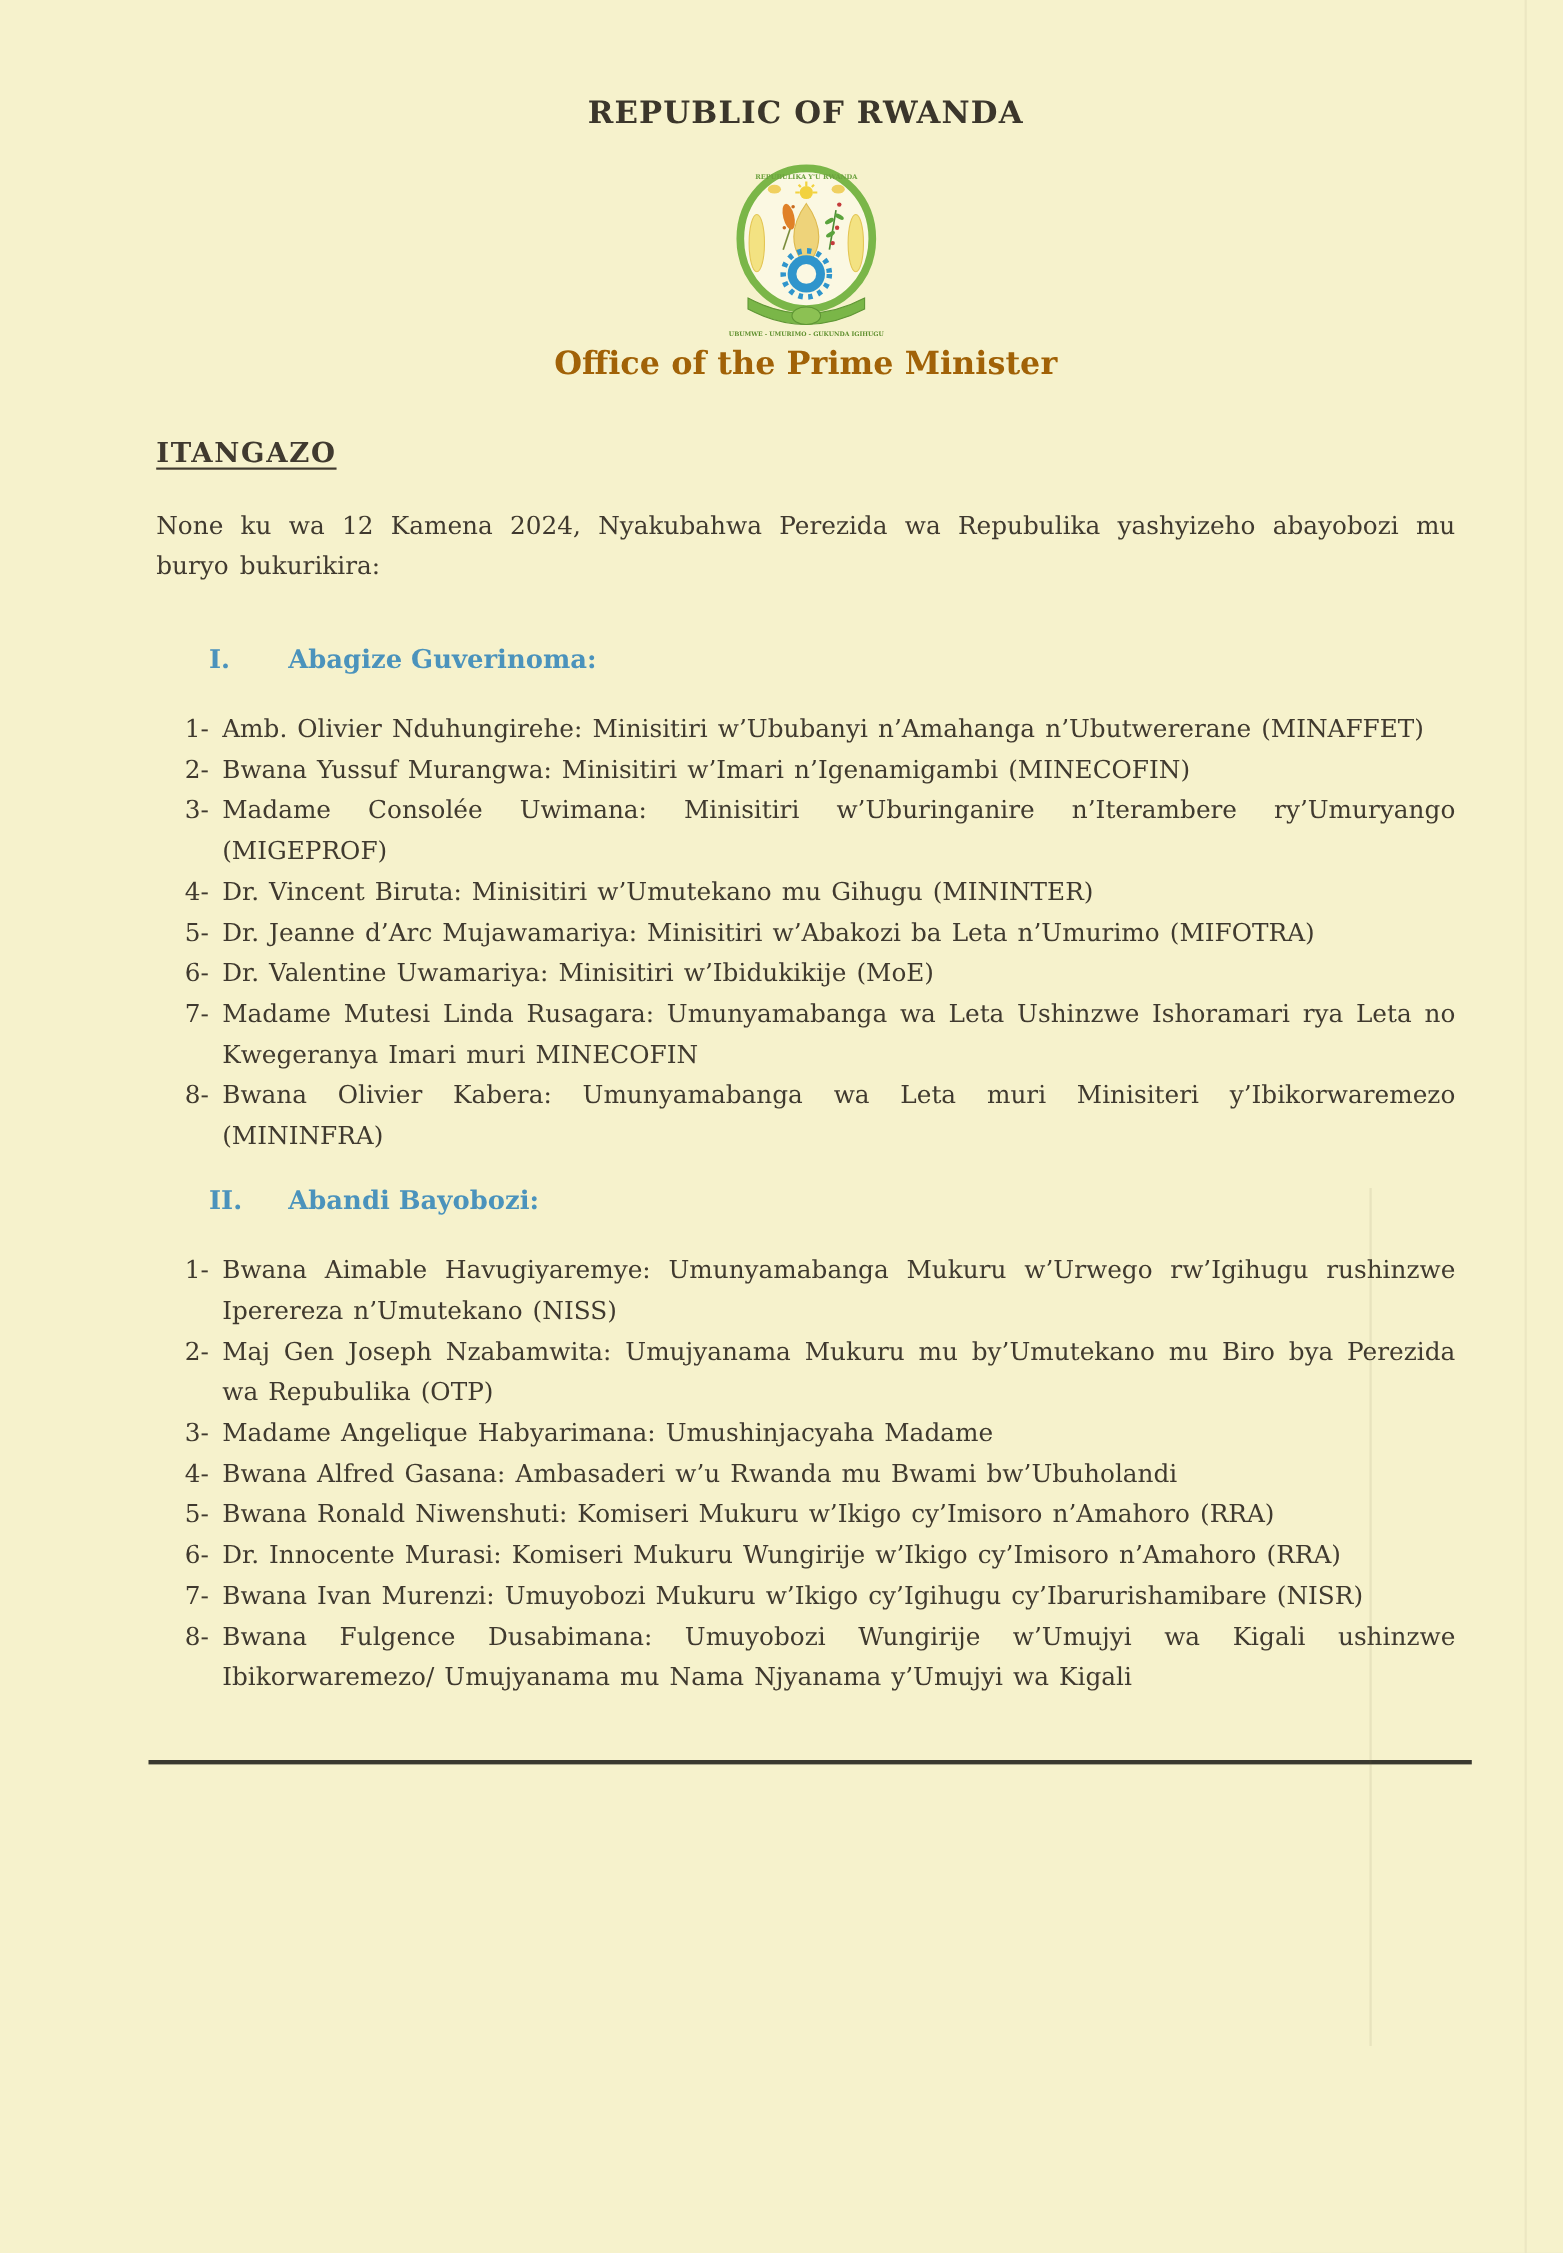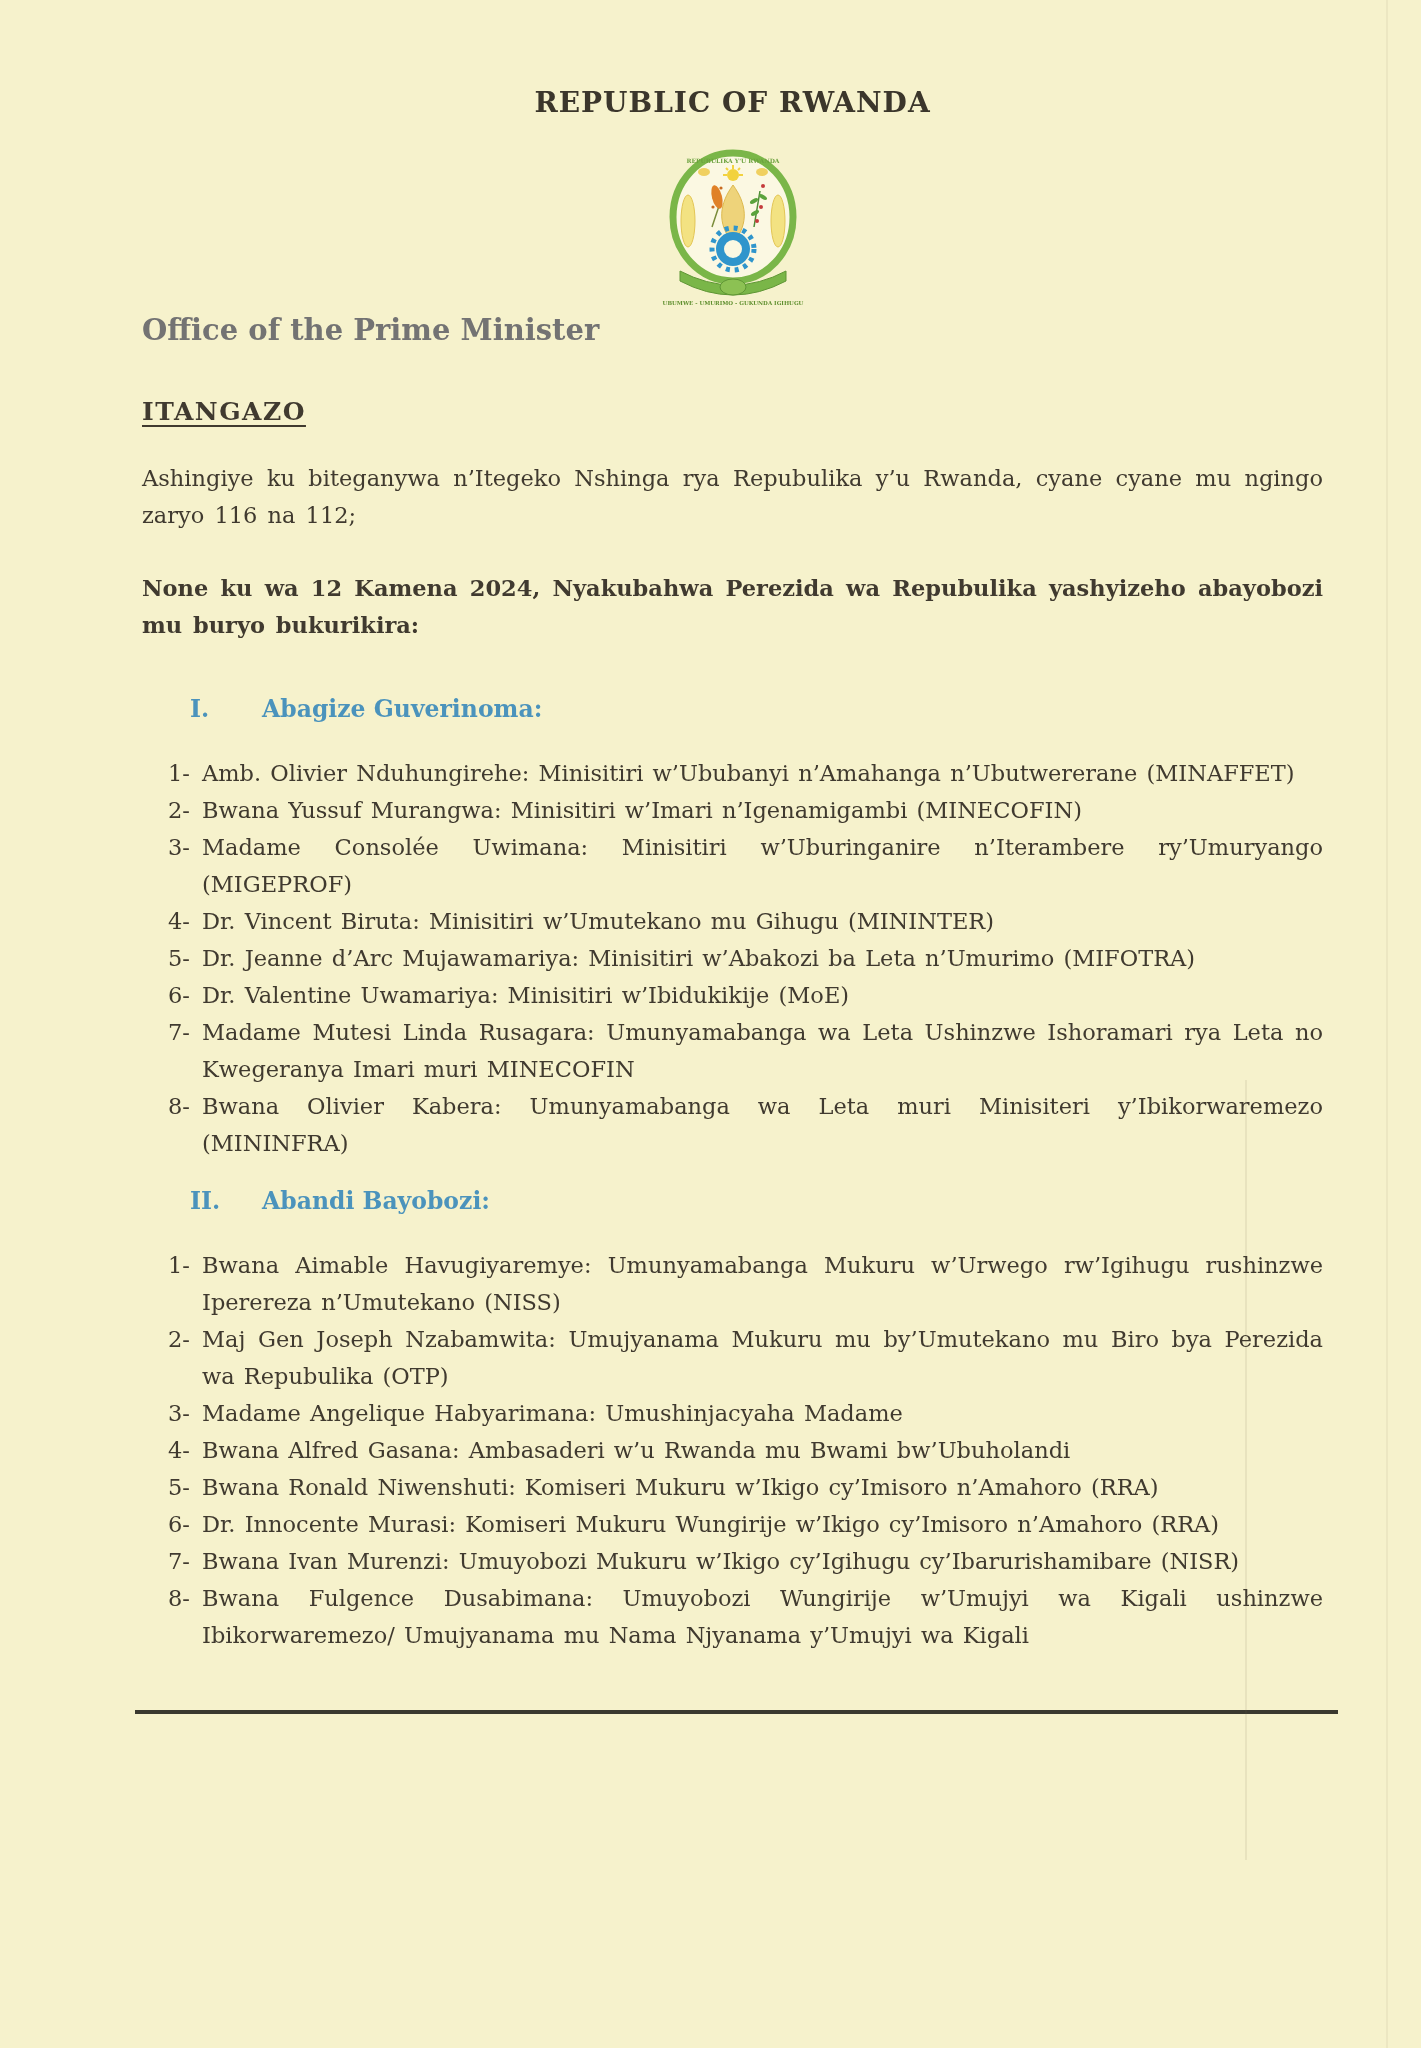--- a/index.html
+++ b/index.html
@@ -5,21 +5,21 @@
   * { margin:0; padding:0; box-sizing:border-box; }
   html,body { background:#e9e6c8; }
   body { width:1421px; height:2048px; position:relative; overflow:hidden;
          font-family:"DejaVu Serif","Liberation Serif",serif; }
   .page { position:absolute; inset:0; background:#f6f2cc; color:#403a2f;padding-left:40px; }
   .content { padding:86px 98px 0 102px; }
 
   .republic-title { text-align:center; font-weight:bold; font-size:28px;
                     letter-spacing:1px; color:#3b362b; }
   .emblem-wrap { text-align:center; margin:10px 0 2px 0; }
-  .office-title { text-align:left; font-weight:bold; font-size:29px; color:#737373; }
+  .office-title { text-align:center; font-weight:bold; font-size:29px; color:#a16207; }
 
   .doc-title { font-weight:bold; font-size:25px; letter-spacing:1.5px;
                margin-top:50px; text-decoration:underline; text-underline-offset:5px;
                text-decoration-thickness:2px; }
 
   .para { font-size:22.5px; line-height:37px; text-align:justify;
           word-spacing:3px; margin-top:34px; }
   .para + .para { margin-top:36px;font-weight:bold; }
 
   .sec-heading { display:flex; margin-top:50px; color:#4b93bc; font-weight:bold;
@@ -91,21 +91,20 @@
           <ellipse cx="79" cy="158" rx="13" ry="8" fill="#8cc153" stroke="#5f9635"></ellipse>
         </g>
         <text x="79" y="176" font-size="5.5" fill="#5f8f2e" text-anchor="middle" font-weight="bold">UBUMWE - UMURIMO - GUKUNDA IGIHUGU</text>
       </svg>
     </div>
 
     <div class="office-title">Office of the Prime Minister</div>
 
     <div class="doc-title">ITANGAZO</div>
 
-    <p class="para">Ashingiye ku biteganywa n’Itegeko Nshinga rya Repubulika y’u Rwanda, cyane cyane mu ngingo zaryo 116 na 112;</p>
     <p class="para">None ku wa 12 Kamena 2024, Nyakubahwa Perezida wa Repubulika yashyizeho abayobozi mu buryo bukurikira:</p>
 
     <div class="sec-heading">
       <span class="sec-num">I.</span>
       <span>Abagize Guverinoma:</span>
     </div>
     <div class="items">
       <div class="item">
         <span class="num">1-</span>
         <span class="body"><span class="name">Amb. Olivier Nduhungirehe</span><span>: Minisitiri w’Ububanyi n’Amahanga n’Ubutwererane (MINAFFET)</span></span>

